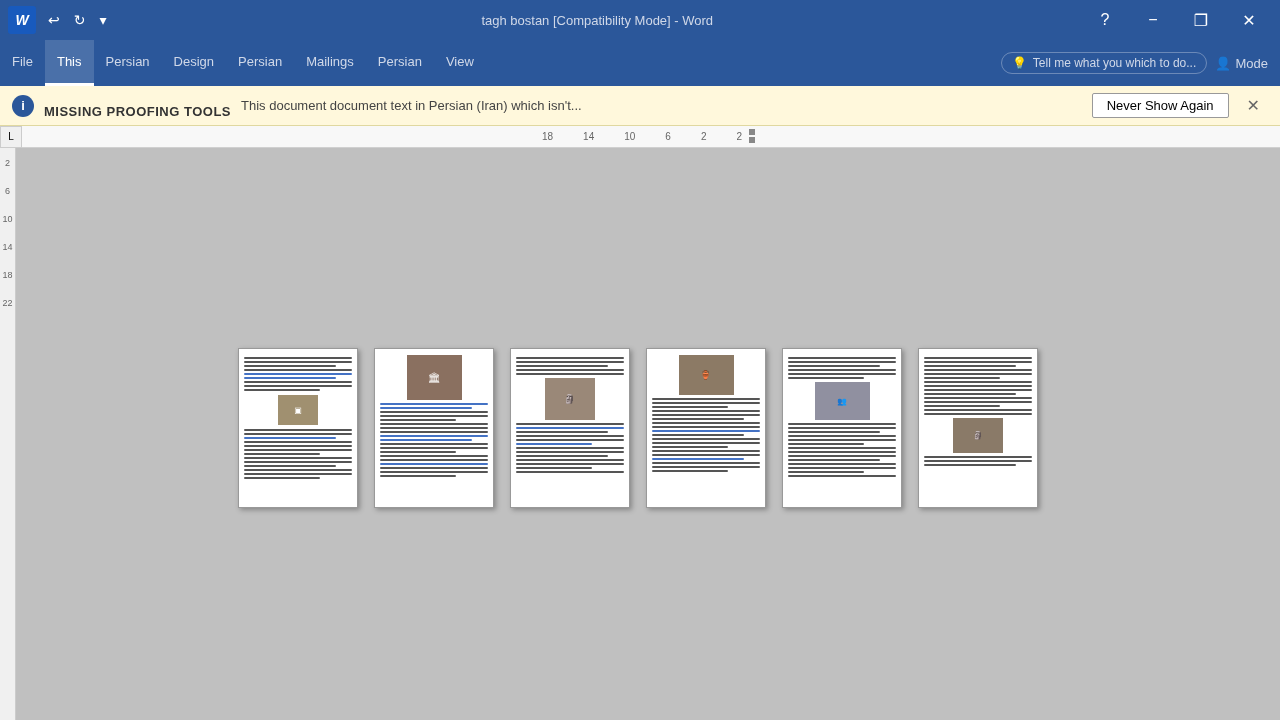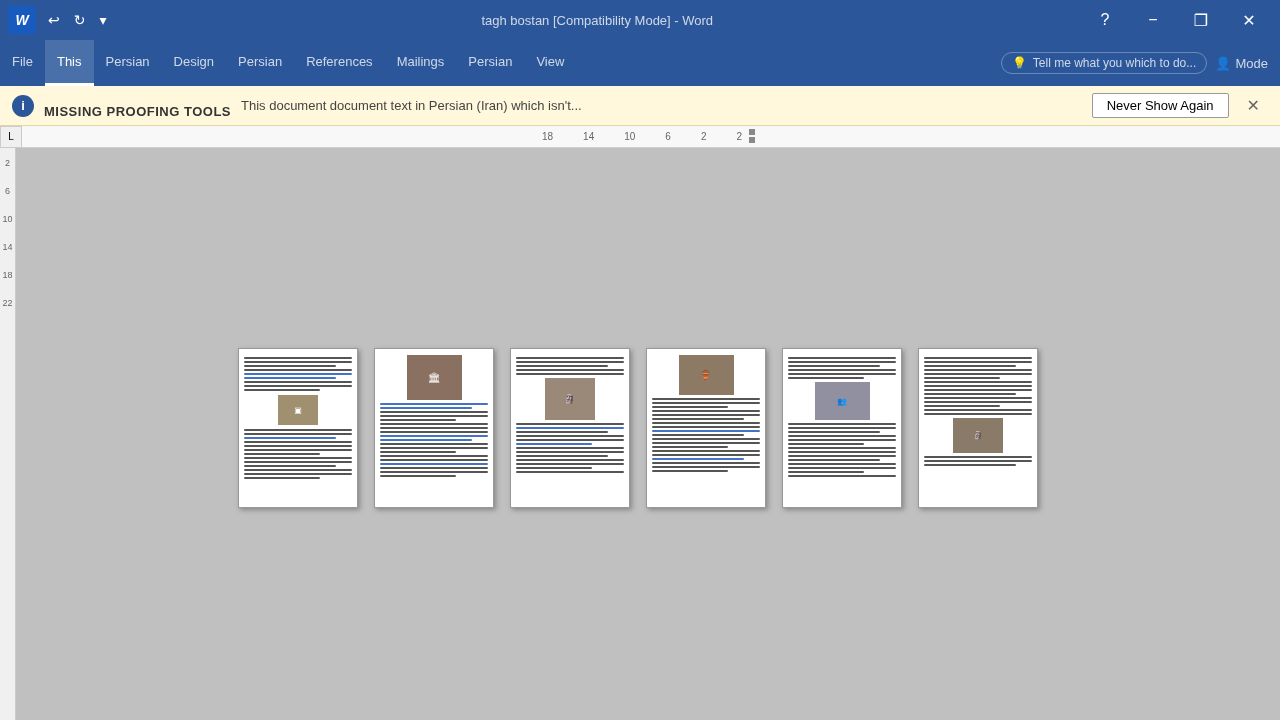--- a/index.html
+++ b/index.html
@@ -241,21 +241,20 @@
     <button class="win-btn close">✕</button>
   </div>
 </div>
 
 <div class="ribbon">
   <div class="ribbon-tab">File</div>
   <div class="ribbon-tab active">This</div>
   <div class="ribbon-tab">Persian</div>
   <div class="ribbon-tab">Design</div>
   <div class="ribbon-tab">Persian</div>
-  <div class="ribbon-tab">References</div>
   <div class="ribbon-tab">Mailings</div>
   <div class="ribbon-tab">Persian</div>
   <div class="ribbon-tab">View</div>
   <div class="ribbon-right">
     <button class="tell-me">
       <span>💡</span>
       <span>Tell me what you which to do...</span>
     </button>
     <button class="share-btn">
       <span>👤</span>

